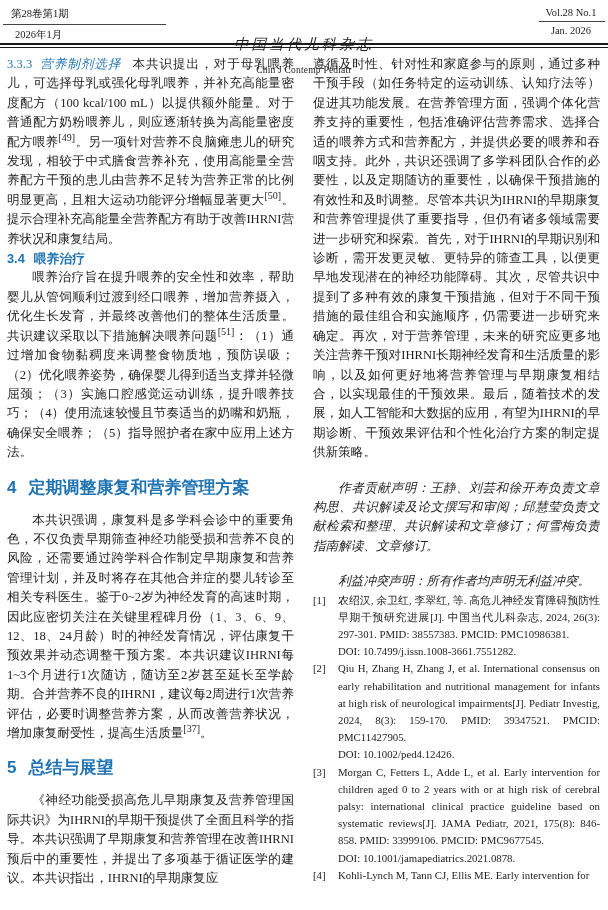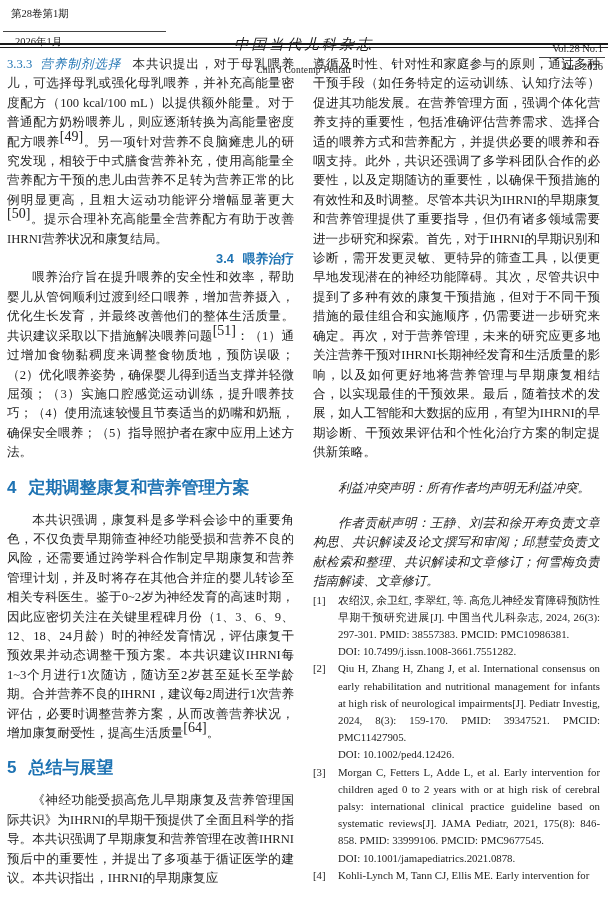--- a/index.html
+++ b/index.html
@@ -8,47 +8,47 @@
     background: #ffffff;
     overflow: hidden;
     font-family: "Liberation Serif", "DejaVu Serif", serif;
     color: #1d1d1d;
   }
   .page { position: relative; width: 608px; height: 910px; overflow: hidden; }
 
   
   .hdr { position: relative; height: 33px; margin: 7px 3px 0 3px; font-size: 10.5px; }
   .hdr-left { position: absolute; left: 0; top: 0; width: 163px; }
-  .hdr-left .row1 { padding: 0 0 10px 8px; border-bottom: 1px solid #444; }
+  .hdr-left .row1 { padding: 0 0 3px 8px; border-bottom: 1px solid #444; }
   .hdr-left .row2 { padding: 3px 0 0 12px; }
   .hdr-center { position: absolute; left: 120px; right: 120px; top: 0; text-align: center; }
   .journal-cn { font-size: 14.5px; font-style: italic; letter-spacing: 3px; font-weight: 500; margin-top: 28px; }
   .journal-en { font-size: 9.5px; margin-top: 11px; letter-spacing: 0.2px; }
-  .hdr-right { position: absolute; right: 0; top: 0; width: 66px; text-align: right; margin-top: 36px; }
+  .hdr-right { position: absolute; right: 0; top: 0; width: 66px; text-align: center; }
   .hdr-right .row1 { padding: 0 2px 3px 0; border-bottom: 1px solid #444; }
   .hdr-right .row2 { padding: 3px 2px 0 0; }
 
   .rule { margin: 3px 0 0 0; height: 2px; border-top: 2.4px solid #1a1a1a; border-bottom: 1px solid #1a1a1a; }
 
   
   .columns { display: flex; gap: 19px; padding: 7px 7px 0 7px; height: 858px; overflow: hidden; }
   .col { width: 287px; height: 100%; overflow: hidden; }
 
   
   .para { margin: 0; text-align: justify; font-size: 12.6px; line-height: 19.4px; }
   .para.indent { text-indent: 2em; }
   .para.kaiti { font-style: italic; margin-top: 16px; }
-  sup.cite { font-size: 14px; line-height: 0; vertical-align: super; letter-spacing: 0; }
+  sup.cite { font-size: 10px; line-height: 0; vertical-align: super; letter-spacing: 0; }
 
   .inline-h { color: var(--accent); font-style: italic; font-weight: 500; }
   .inline-h .ih-num { font-style: normal; margin-right: 7px; }
   .inline-h { margin-right: 11px; }
 
   .sec-h2 { color: var(--accent); font-family: "Liberation Sans", "DejaVu Sans", sans-serif;
-            font-weight: bold; font-size: 12.8px; line-height: 19.4px; margin: 0; text-align: right; }
+            font-weight: bold; font-size: 12.8px; line-height: 19.4px; margin: 0; }
   .sec-h2 .sec-num { margin-right: 9px; }
   .sec-h1 { color: var(--accent); font-family: "Liberation Sans", "DejaVu Sans", sans-serif;
             font-weight: bold; font-size: 17px; line-height: 18px; margin: 16px 0 14px 0; }
   .sec-h1 .sec-num { margin-right: 12px; }
 
   .ref-head { color: var(--accent); font-family: "Liberation Sans", "DejaVu Sans", sans-serif;
               font-weight: bold; text-align: center; font-size: 12.8px; margin: 13px 0 11px 0; }
 
   .refs { font-size: 10.8px; line-height: 17.2px; }
   .ref-item { display: flex; }
@@ -77,28 +77,28 @@
   </div>
 
   <div class="rule"></div>
 
   <div class="columns">
     <div class="col" id="col-left">
         <p class="para"><span class="inline-h"><span class="ih-num">3.3.3</span><span class="ih-title">营养制剂选择</span></span>本共识提出，对于母乳喂养儿，可选择母乳或强化母乳喂养，并补充高能量密度配方（100 kcal/100 mL）以提供额外能量。对于普通配方奶粉喂养儿，则应逐渐转换为高能量密度配方喂养<sup class="cite">[49]</sup>。另一项针对营养不良脑瘫患儿的研究发现，相较于中式膳食营养补充，使用高能量全营养配方干预的患儿由营养不足转为营养正常的比例明显更高，且粗大运动功能评分增幅显著更大<sup class="cite">[50]</sup>。提示合理补充高能量全营养配方有助于改善IHRNI营养状况和康复结局。</p>
         <div class="sec-h2"><span class="sec-num">3.4</span><span>喂养治疗</span></div>
         <p class="para indent">喂养治疗旨在提升喂养的安全性和效率，帮助婴儿从管饲顺利过渡到经口喂养，增加营养摄入，优化生长发育，并最终改善他们的整体生活质量。共识建议采取以下措施解决喂养问题<sup class="cite">[51]</sup>：（1）通过增加食物黏稠度来调整食物质地，预防误吸；（2）优化喂养姿势，确保婴儿得到适当支撑并轻微屈颈；（3）实施口腔感觉运动训练，提升喂养技巧；（4）使用流速较慢且节奏适当的奶嘴和奶瓶，确保安全喂养；（5）指导照护者在家中应用上述方法。</p>
         <div class="sec-h1"><span class="sec-num">4</span><span>定期调整康复和营养管理方案</span></div>
-        <p class="para indent">本共识强调，康复科是多学科会诊中的重要角色，不仅负责早期筛查神经功能受损和营养不良的风险，还需要通过跨学科合作制定早期康复和营养管理计划，并及时将存在其他合并症的婴儿转诊至相关专科医生。鉴于0~2岁为神经发育的高速时期，因此应密切关注在关键里程碑月份（1、3、6、9、12、18、24月龄）时的神经发育情况，评估康复干预效果并动态调整干预方案。本共识建议IHRNI每1~3个月进行1次随访，随访至2岁甚至延长至学龄期。合并营养不良的IHRNI，建议每2周进行1次营养评估，必要时调整营养方案，从而改善营养状况，增加康复耐受性，提高生活质量<sup class="cite">[64]</sup>。</p>
+        <p class="para indent">本共识强调，康复科是多学科会诊中的重要角色，不仅负责早期筛查神经功能受损和营养不良的风险，还需要通过跨学科合作制定早期康复和营养管理计划，并及时将存在其他合并症的婴儿转诊至相关专科医生。鉴于0~2岁为神经发育的高速时期，因此应密切关注在关键里程碑月份（1、3、6、9、12、18、24月龄）时的神经发育情况，评估康复干预效果并动态调整干预方案。本共识建议IHRNI每1~3个月进行1次随访，随访至2岁甚至延长至学龄期。合并营养不良的IHRNI，建议每2周进行1次营养评估，必要时调整营养方案，从而改善营养状况，增加康复耐受性，提高生活质量<sup class="cite">[37]</sup>。</p>
         <div class="sec-h1"><span class="sec-num">5</span><span>总结与展望</span></div>
         <p class="para indent">《神经功能受损高危儿早期康复及营养管理国际共识》为IHRNI的早期干预提供了全面且科学的指导。本共识强调了早期康复和营养管理在改善IHRNI预后中的重要性，并提出了多项基于循证医学的建议。本共识指出，IHRNI的早期康复应</p>
       </div>
     <div class="col" id="col-right">
         <p class="para">遵循及时性、针对性和家庭参与的原则，通过多种干预手段（如任务特定的运动训练、认知疗法等）促进其功能发展。在营养管理方面，强调个体化营养支持的重要性，包括准确评估营养需求、选择合适的喂养方式和营养配方，并提供必要的喂养和吞咽支持。此外，共识还强调了多学科团队合作的必要性，以及定期随访的重要性，以确保干预措施的有效性和及时调整。尽管本共识为IHRNI的早期康复和营养管理提供了重要指导，但仍有诸多领域需要进一步研究和探索。首先，对于IHRNI的早期识别和诊断，需开发更灵敏、更特异的筛查工具，以便更早地发现潜在的神经功能障碍。其次，尽管共识中提到了多种有效的康复干预措施，但对于不同干预措施的最佳组合和实施顺序，仍需要进一步研究来确定。再次，对于营养管理，未来的研究应更多地关注营养干预对IHRNI长期神经发育和生活质量的影响，以及如何更好地将营养管理与早期康复相结合，以实现最佳的干预效果。最后，随着技术的发展，如人工智能和大数据的应用，有望为IHRNI的早期诊断、干预效果评估和个性化治疗方案的制定提供新策略。</p>
+        <p class="para indent kaiti">作者贡献声明：王静、刘芸和徐开寿负责文章构思、共识解读及论文撰写和审阅；邱慧莹负责文献检索和整理、共识解读和文章修订；何雪梅负责指南解读、文章修订。</p>
         <p class="para indent kaiti">利益冲突声明：所有作者均声明无利益冲突。</p>
-        <p class="para indent kaiti">作者贡献声明：王静、刘芸和徐开寿负责文章构思、共识解读及论文撰写和审阅；邱慧莹负责文献检索和整理、共识解读和文章修订；何雪梅负责指南解读、文章修订。</p>
         <div class="refs">
           <div class="ref-item">
             <div class="ref-num">[1]</div>
             <div class="ref-body">农绍汉, 余卫红, 李翠红, 等. 高危儿神经发育障碍预防性早期干预研究进展[J]. 中国当代儿科杂志, 2024, 26(3): 297-301. PMID: 38557383. PMCID: PMC10986381.<span class="ref-doi">DOI: 10.7499/j.issn.1008-3661.7551282.</span></div>
           </div>
           <div class="ref-item">
             <div class="ref-num">[2]</div>
             <div class="ref-body">Qiu H, Zhang H, Zhang J, et al. International consensus on early rehabilitation and nutritional management for infants at high risk of neurological impairments[J]. Pediatr Investig, 2024, 8(3): 159-170. PMID: 39347521. PMCID: PMC11427905.<span class="ref-doi">DOI: 10.1002/ped4.12426.</span></div>
           </div>
           <div class="ref-item">

